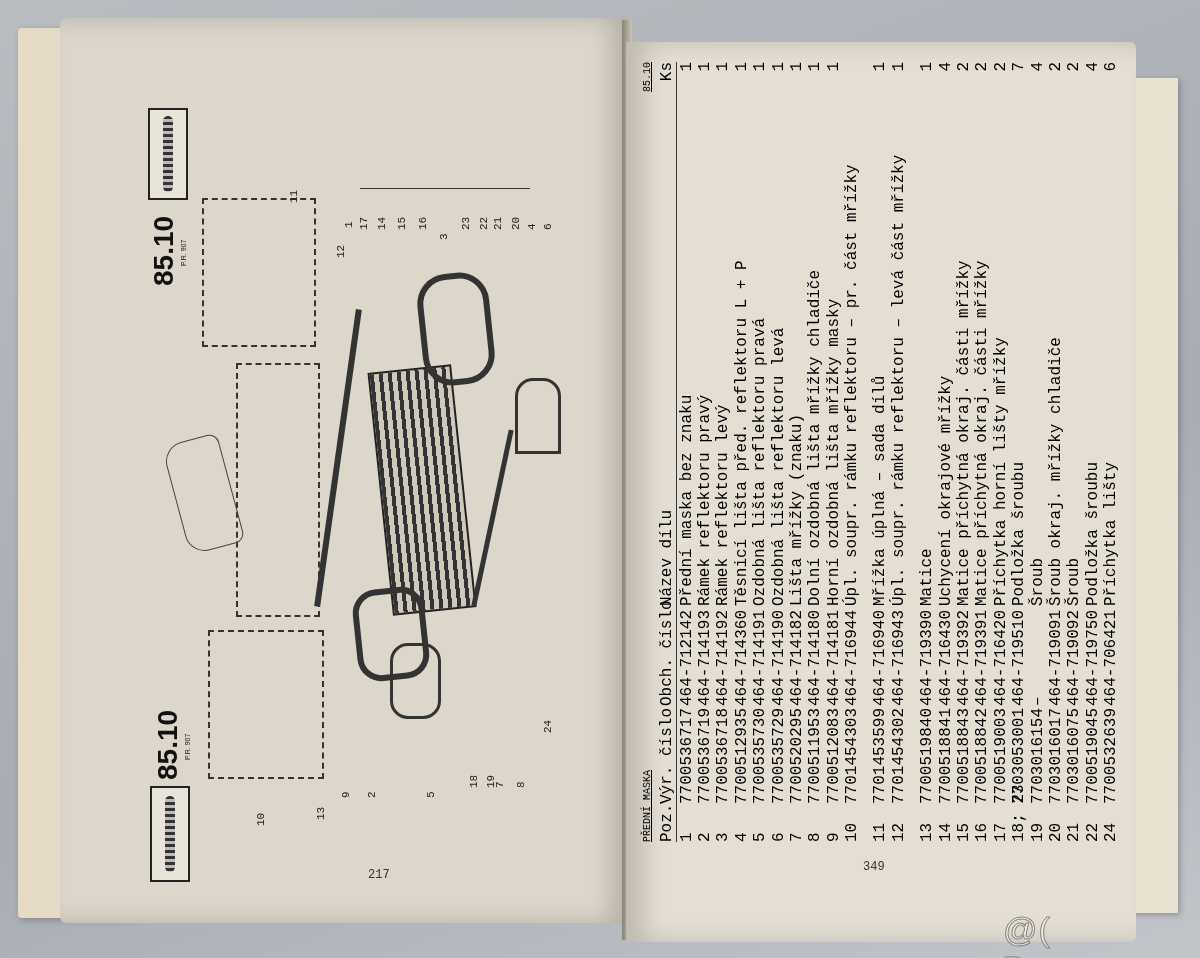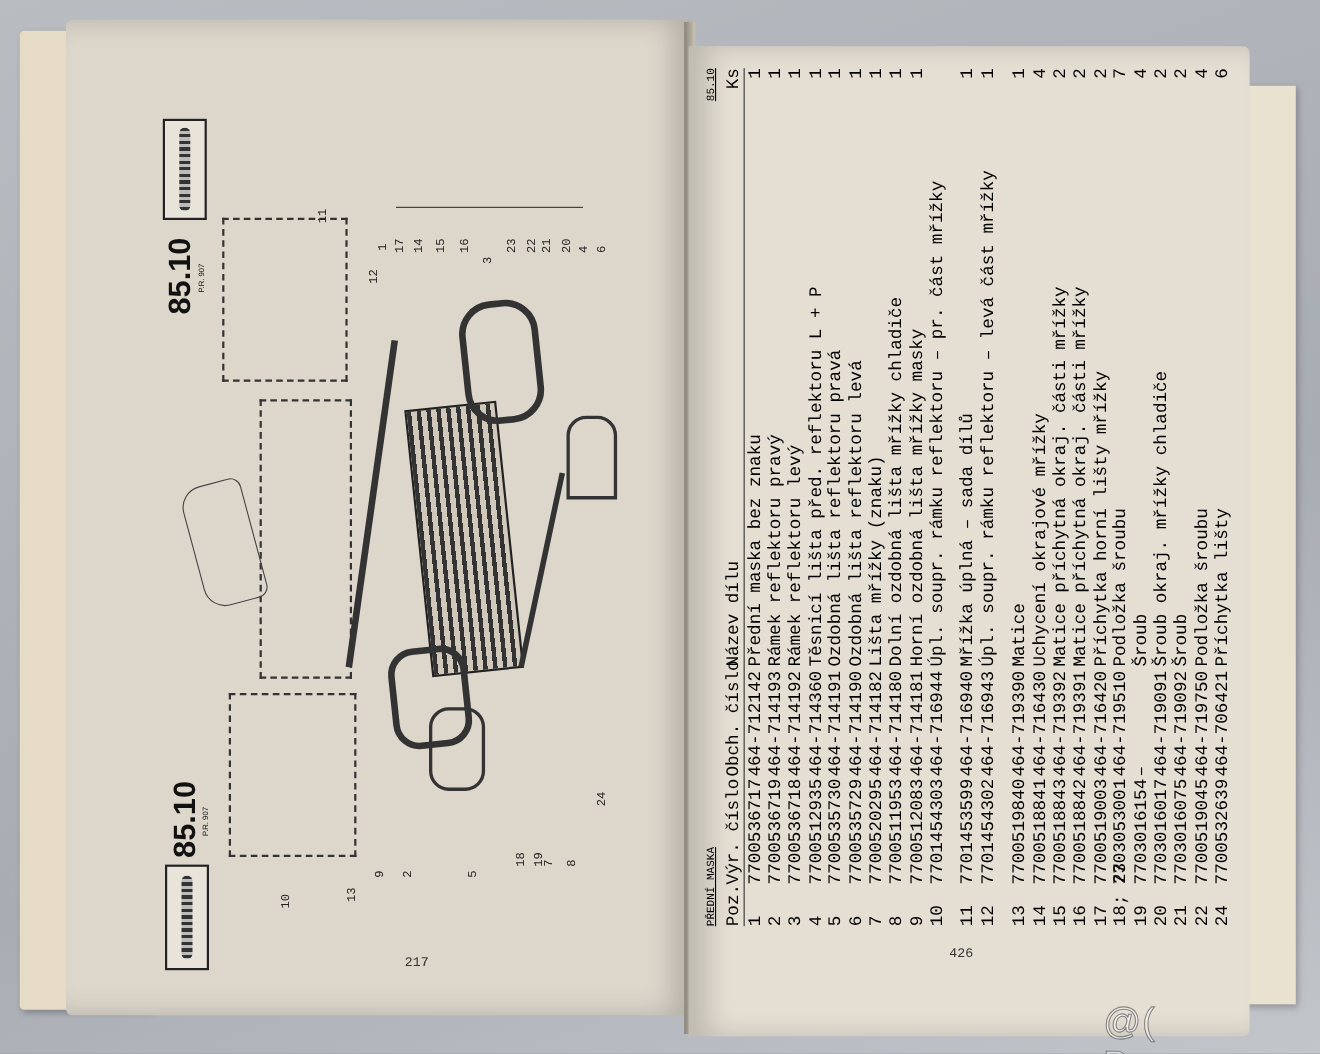--- a/index.html
+++ b/index.html
@@ -267,16 +267,16 @@
         </div>
         <div class="trow">
           <span class="c-pos">24</span>
           <span class="c-vyr">7700532639</span>
           <span class="c-obch">464-706421</span>
           <span class="c-name">Příchytka lišty</span>
           <span class="c-ks">6</span>
         </div>
       </div>
   </div>
-  <div class="page-num" style="left:237px;top:818px;">426</div>
+  <div class="page-num" style="left:237px;top:818px;">349</div>
 </div>
 
 <div class="watermark">@( Bazos.cz</div>
 
 </body></html>

